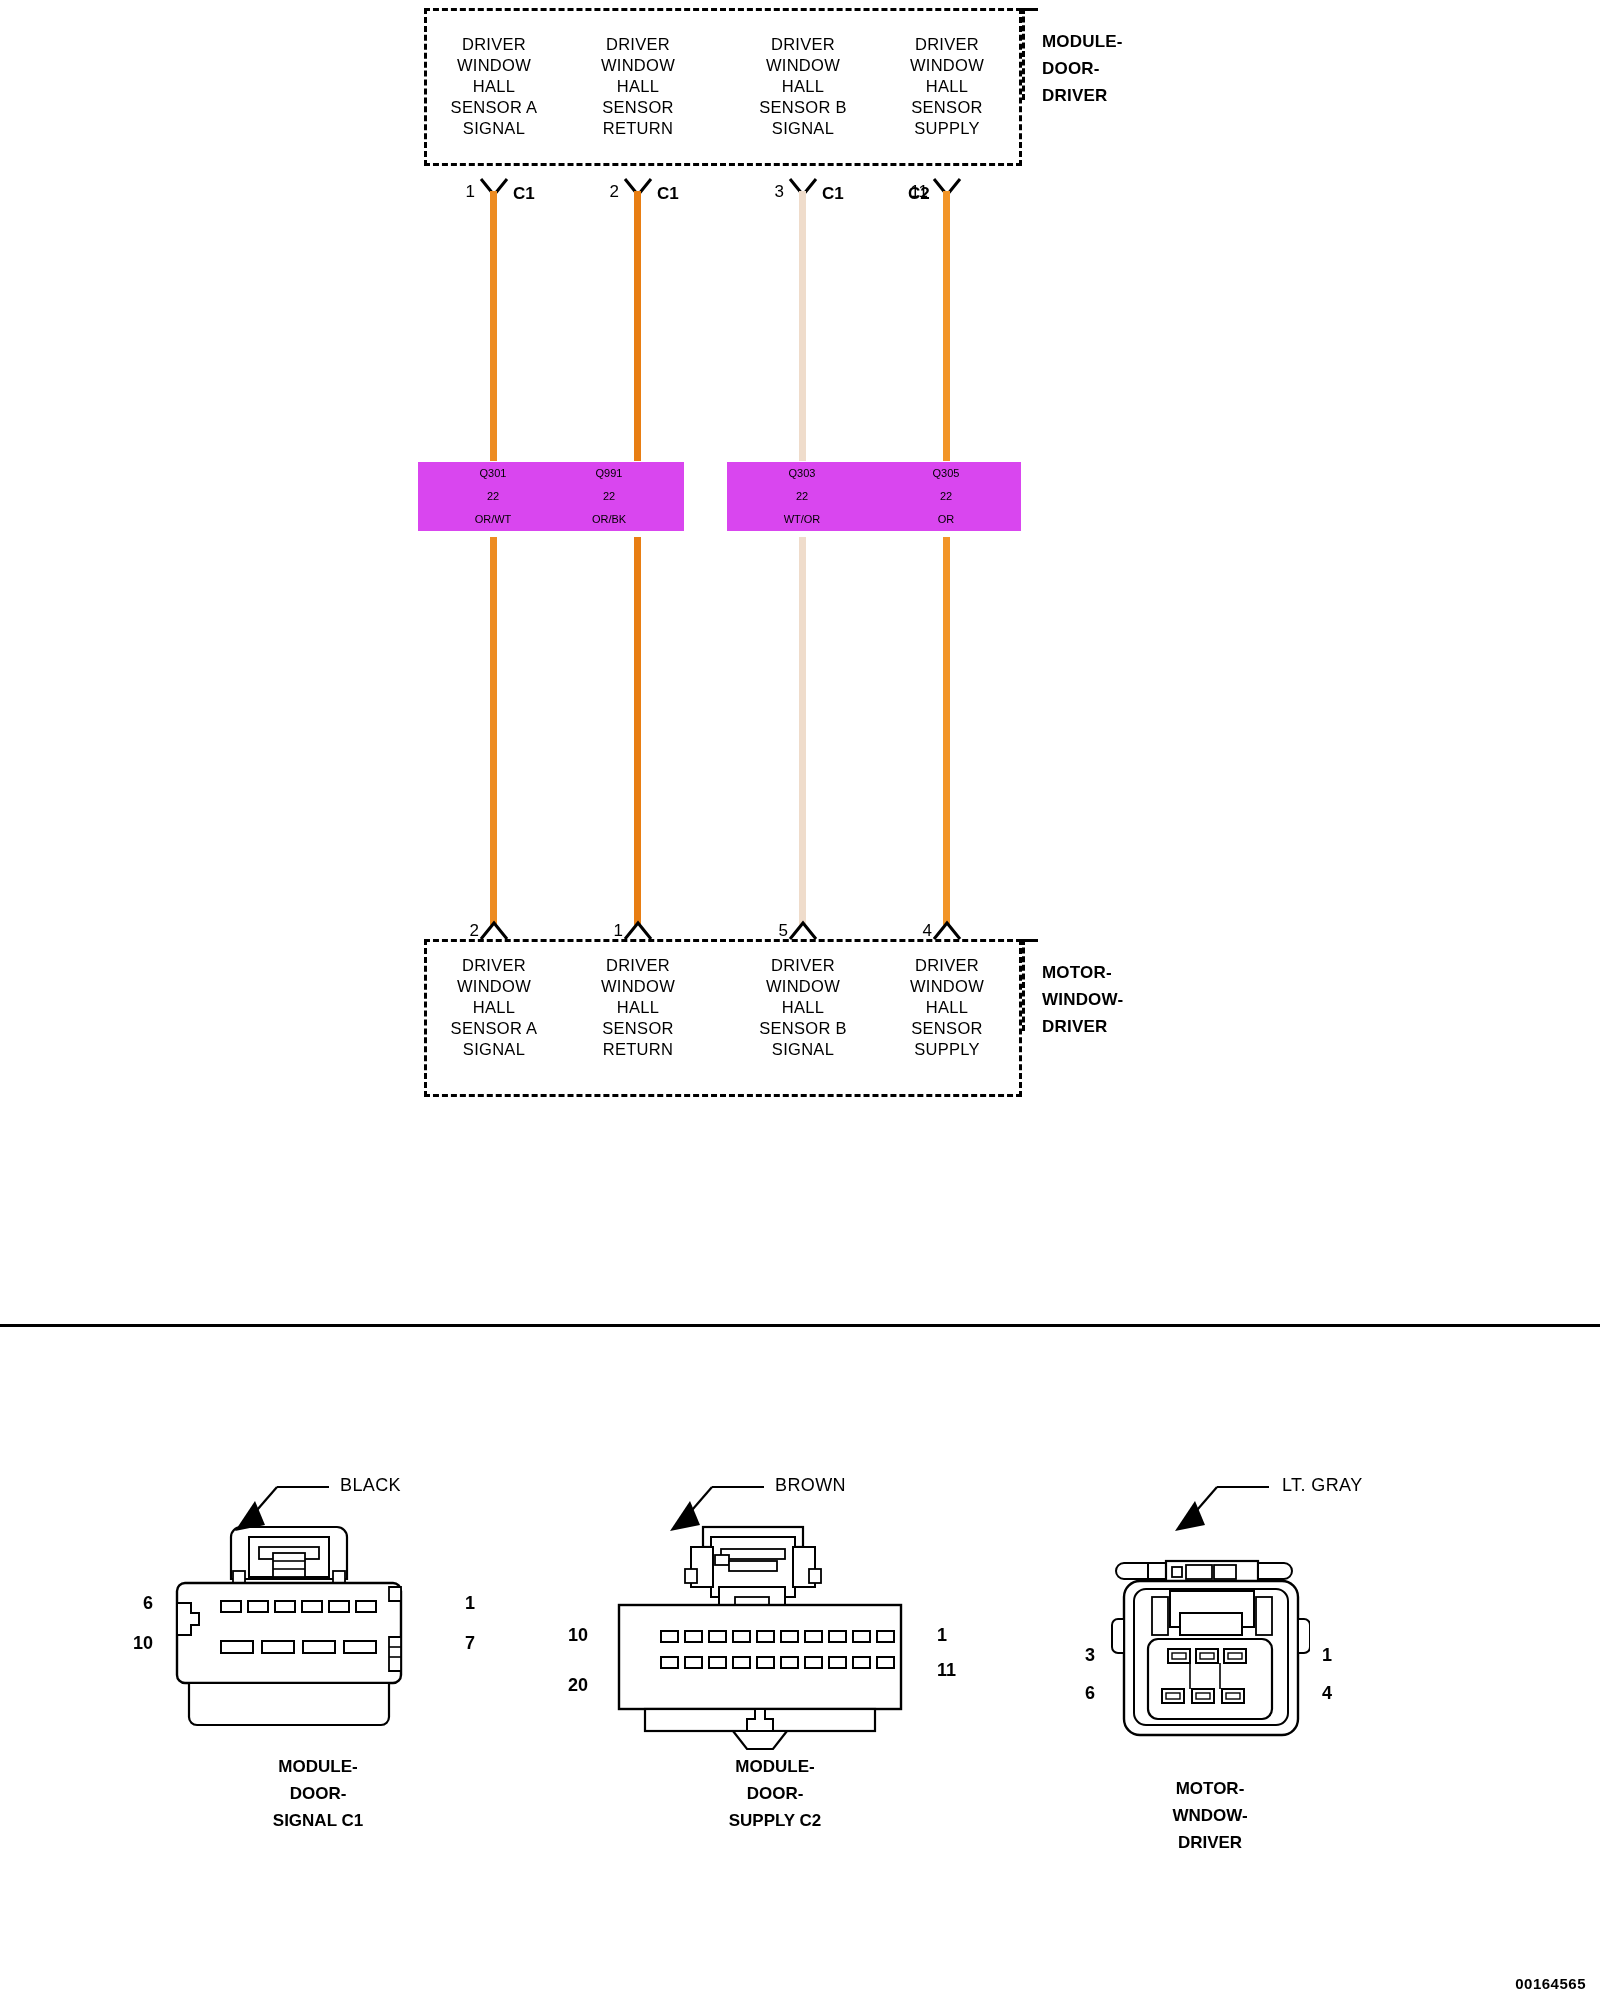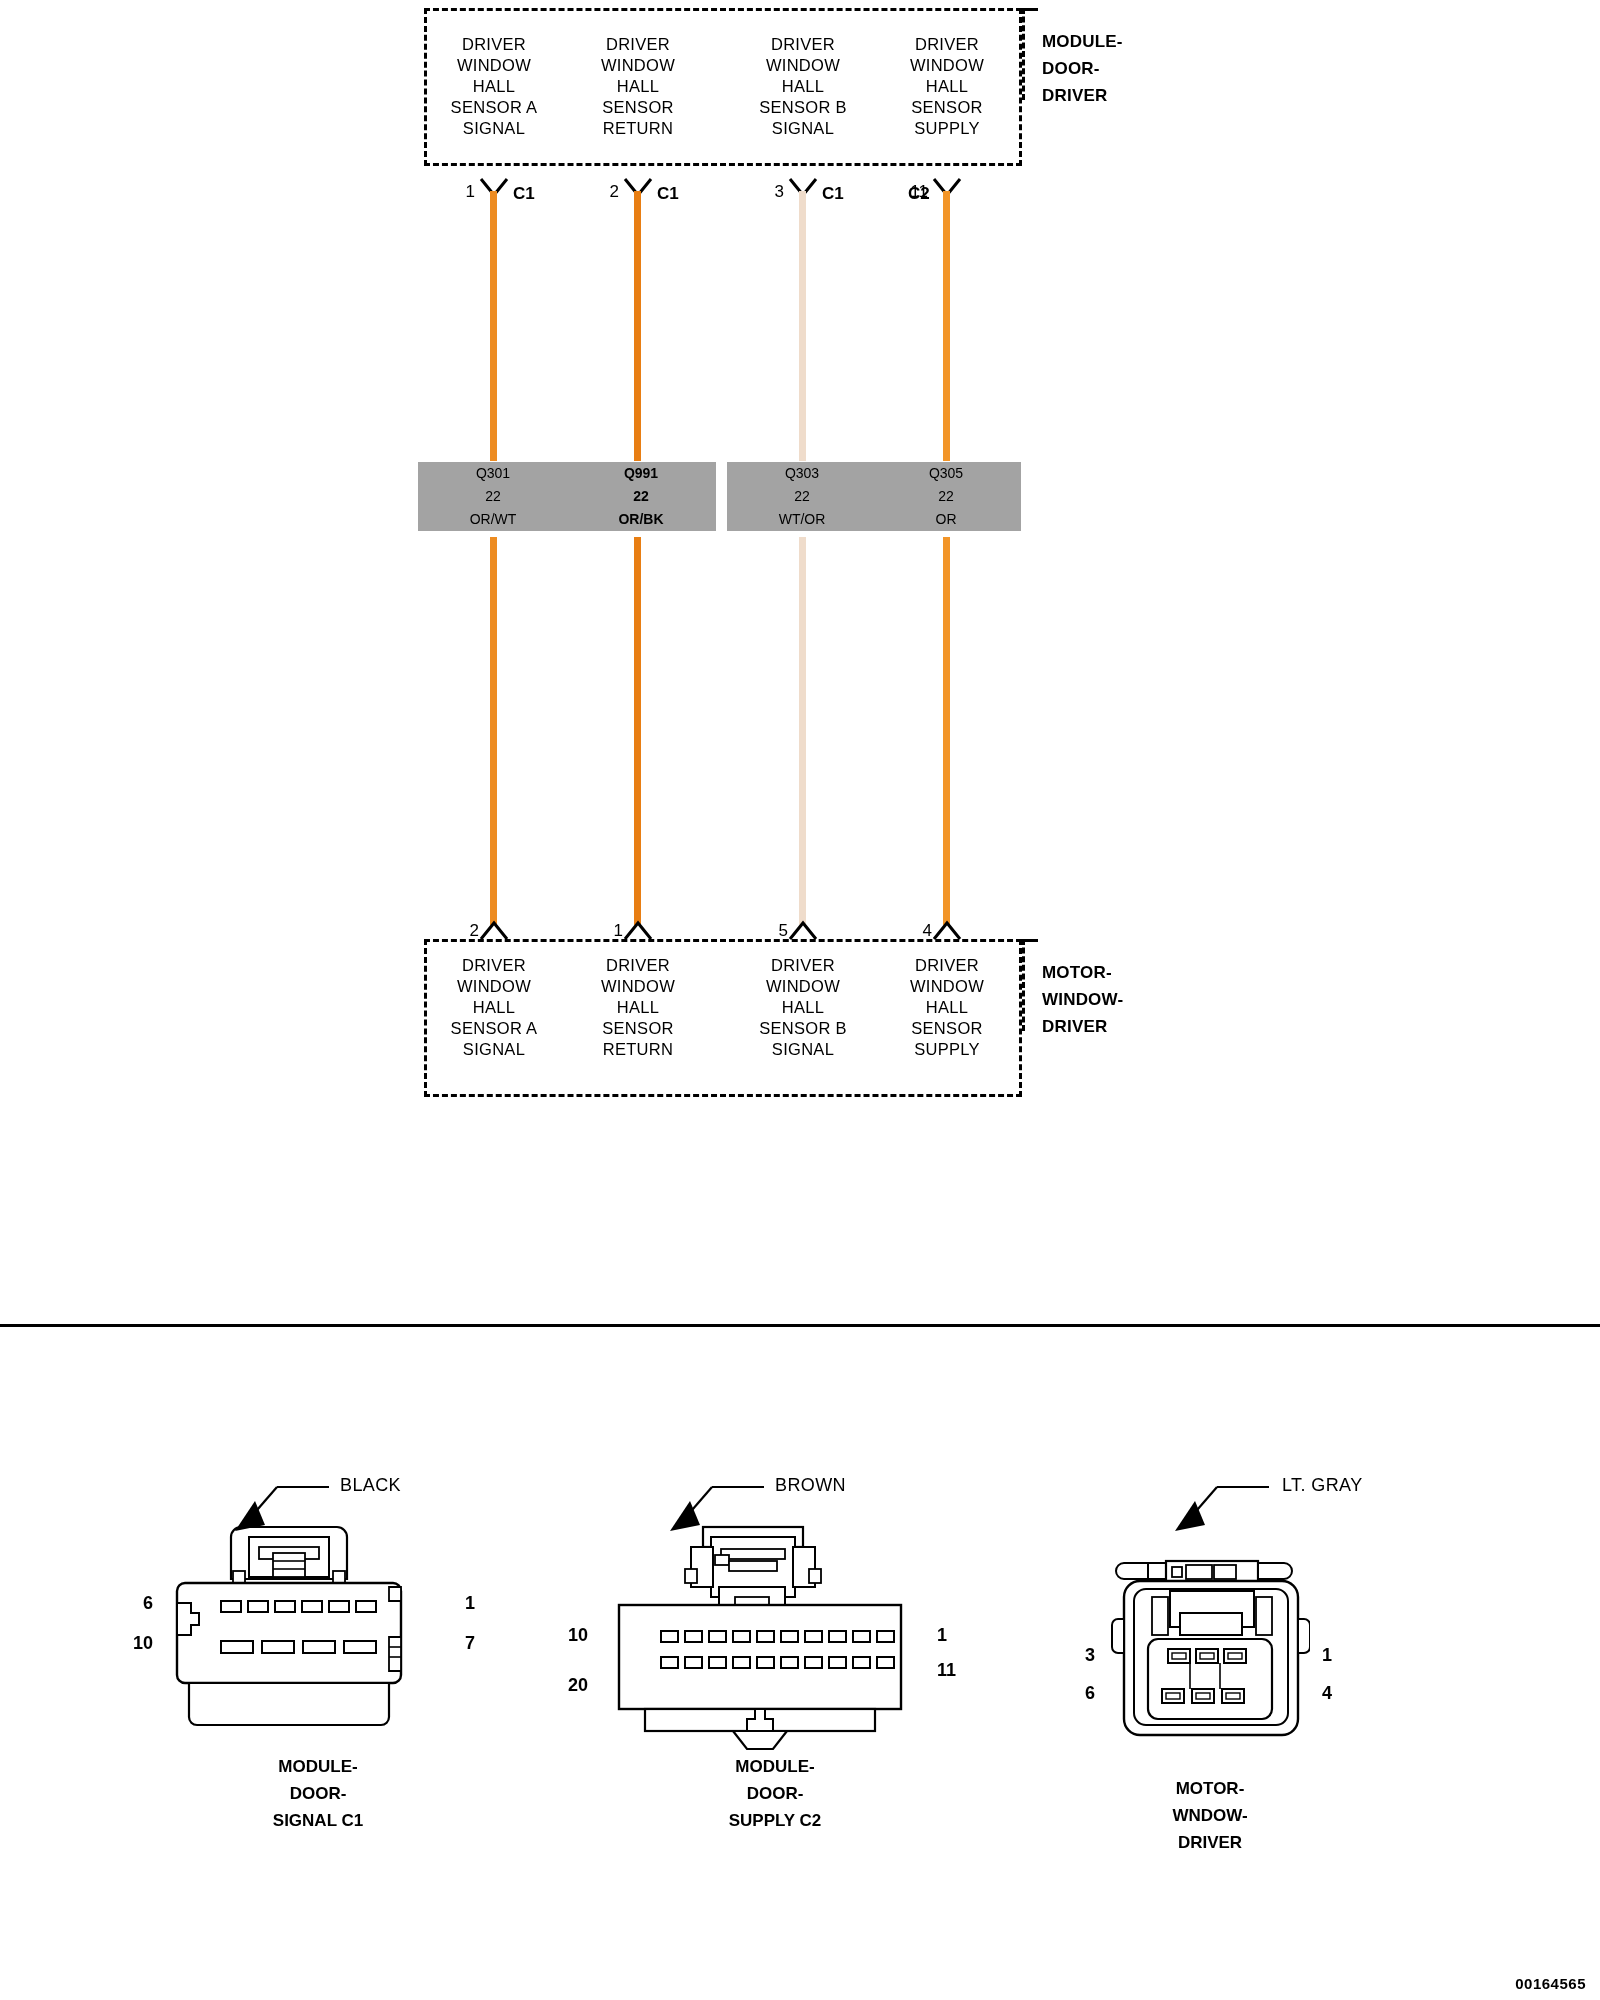--- a/index.html
+++ b/index.html
@@ -89,23 +89,23 @@
     font-size: 17px;
     font-weight: bold;
     white-space: nowrap;
   }
 
   
   .wire-label {
     position: absolute;
     width: 150px;
     text-align: center;
-    font-size: 14px;
+    font-size: 11px;
     line-height: 23px;
-    background: #a3a3a3;
+    background: #d946ef;
   }
   .wire-label div { white-space: nowrap; }
 
   
   #divider {
     position: absolute;
     left: 0; top: 1324px;
     width: 1600px; height: 0;
     border-top: 3px solid #000;
   }
@@ -231,21 +231,21 @@
   <div class="wire" style="left: 491px; top: 192px; height: 268px; background: rgb(237, 140, 34); box-shadow: rgb(237, 140, 34) 0px 0px 0px 1px;"></div>
   <div class="wire" style="left: 635px; top: 192px; height: 268px; background: rgb(232, 126, 19); box-shadow: rgb(232, 126, 19) 0px 0px 0px 1px;"></div>
   <div class="wire" style="left: 800px; top: 192px; height: 268px; background: rgb(239, 220, 203); box-shadow: rgb(239, 220, 203) 0px 0px 0px 1px;"></div>
   <div class="wire" style="left: 944px; top: 192px; height: 268px; background: rgb(242, 149, 40); box-shadow: rgb(242, 149, 40) 0px 0px 0px 1px;"></div>
 
   <div class="wire-label" style="left:418px; top:462px;">
     <div>Q301</div>
     <div>22</div>
     <div>OR/WT</div>
   </div>
-  <div class="wire-label" style="left:566px; top:462px;font-weight:bold;">
+  <div class="wire-label" style="left:534px; top:462px;">
     <div>Q991</div>
     <div>22</div>
     <div>OR/BK</div>
   </div>
   <div class="wire-label" style="left:727px; top:462px;">
     <div>Q303</div>
     <div>22</div>
     <div>WT/OR</div>
   </div>
   <div class="wire-label" style="left:871px; top:462px;">

